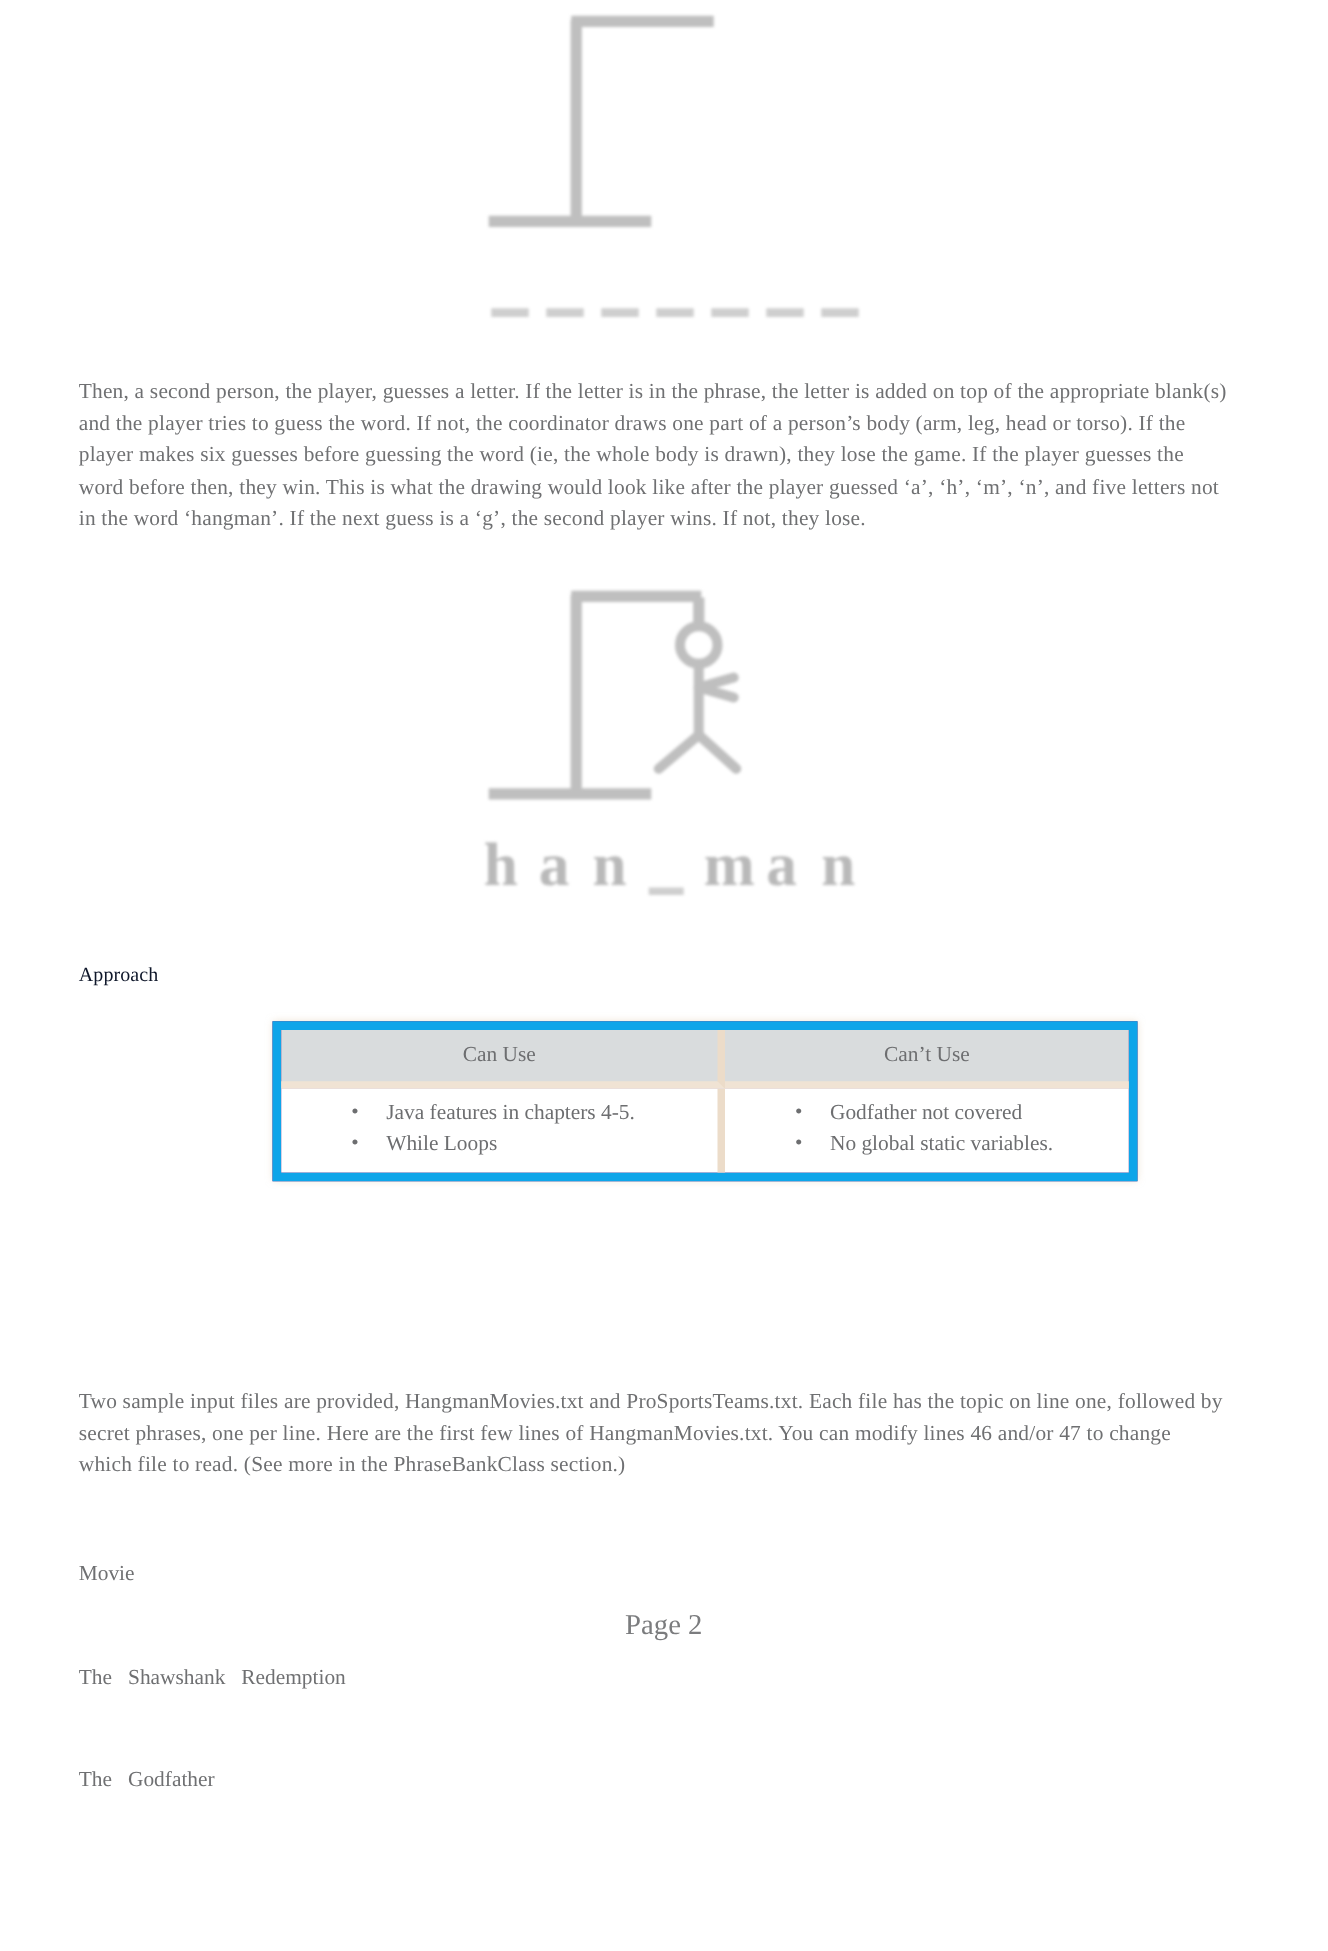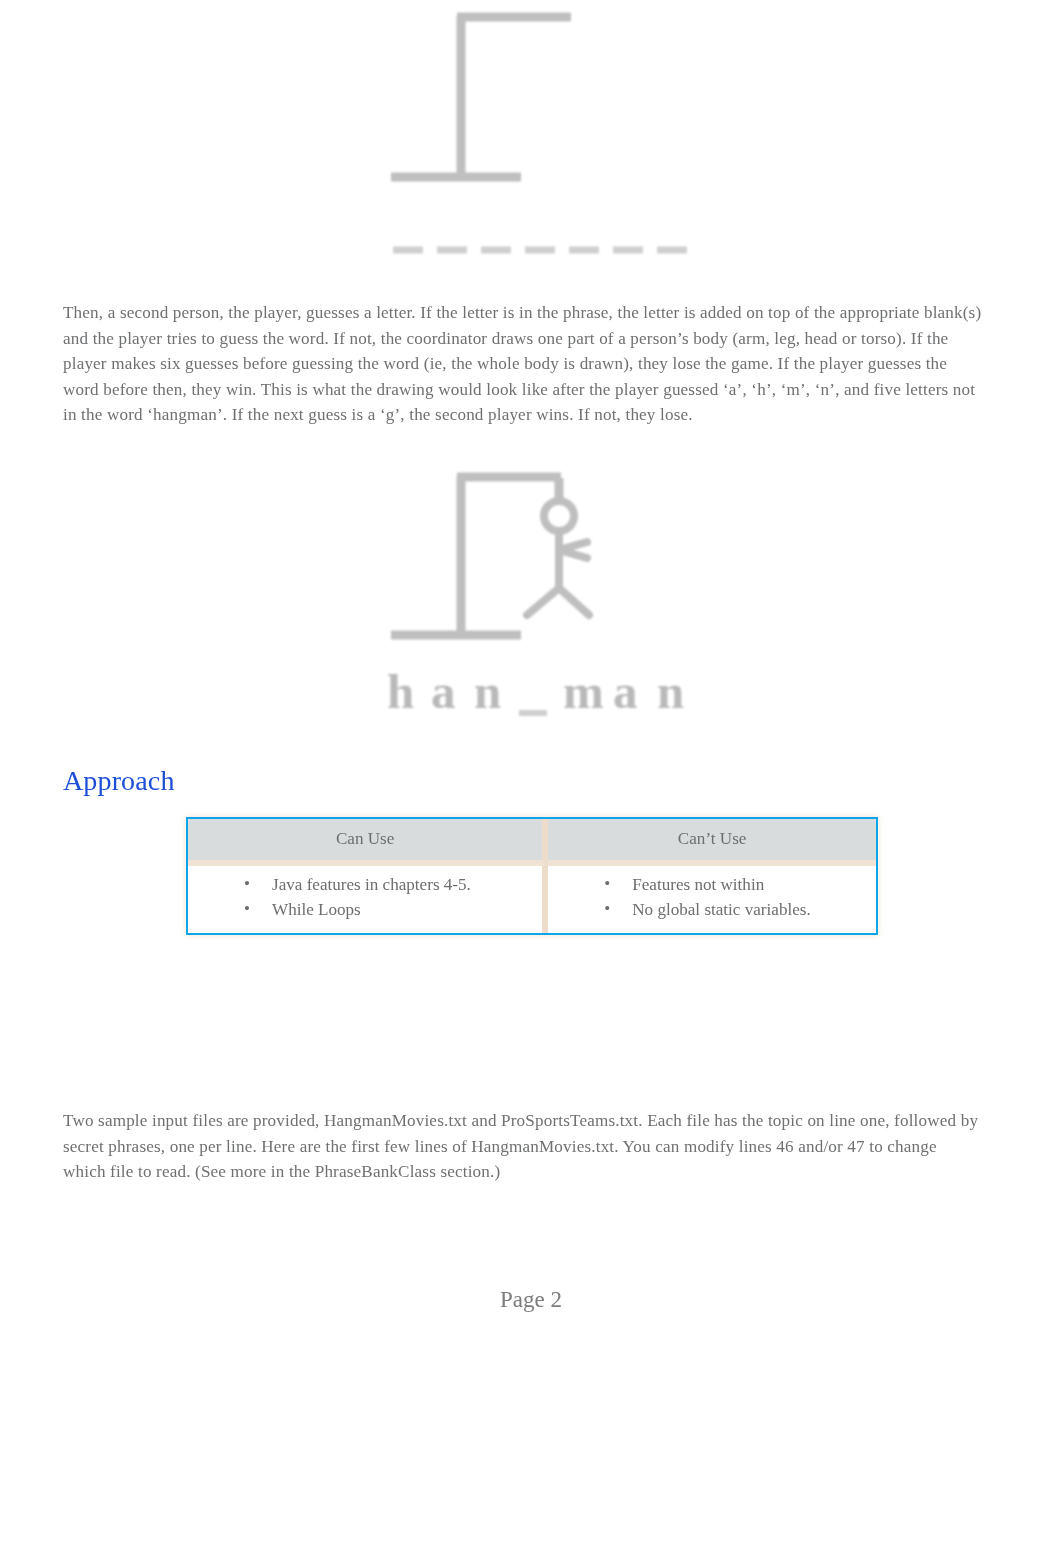--- a/index.html
+++ b/index.html
@@ -51,43 +51,44 @@
 
   #para-intro   { top: 283px; }
   #para-review  { top: 988px; }
   #para-input-label { top: 1040px; }
   #para-files   { top: 1091px; }
 
   
   .heading {
     position: absolute;
     left: 63px;
-    font-size: 28px;
+    font-size: 16px;
     line-height: 30px;
-    color: #1d4ed8;
+    color: #0f172a;
     font-weight: normal;
     margin: 0;
     letter-spacing: 0.005em;
   }
   #heading-approach { top: 766px; }
 
   
   .approach-table-wrap {
     position: absolute;
     left: 186px;
     top: 817px;
     width: 692px;
   }
   .approach-table {
     width: 100%;
     border-collapse: separate;
     border-spacing: 0;
     background: #701a75;
-    border: 2px solid #0ea5e9;
+    border: 7px solid #0ea5e9;
     box-shadow: 0 0 6px rgba(221,198,170,0.55);
+    margin-left: 32px;
   }
   .approach-table th {
     background: #d9dcdd;
     color: #6d6e70;
     font-weight: normal;
     font-size: 17.1px;
     line-height: 22px;
     padding: 9px 4px 10px 4px;
     text-align: center;
     border-bottom: 6px solid #f0e3d4;
@@ -226,29 +227,34 @@
       <tbody>
         <tr>
           <td class="col-left">
             <ul>
               <li>Java features in chapters 4-5.</li>
               <li>While Loops</li>
             </ul>
           </td>
           <td>
             <ul>
-              <li>Features not within</li>
+              <li>Godfather not covered</li>
               <li>No global static variables.</li>
             </ul>
           </td>
         </tr>
       </tbody>
     </table>
   </div>
 
 
 
   <p class="para" id="para-files">Two sample input files are provided, HangmanMovies.txt and ProSportsTeams.txt. Each file has the topic on line one, followed by secret phrases, one per line. Here are the first few lines of HangmanMovies.txt. You can modify lines 46 and/or 47 to change which file to read. (See more in the PhraseBankClass section.)</p>
 
+  <div class="sample-block">
+    <div>Movie</div>
+    <div>The   Shawshank   Redemption</div>
+    <div>The   Godfather</div>
+  </div>
 
   <div class="page-footer">Page 2</div>
 
 </div>
 
 </body></html>

